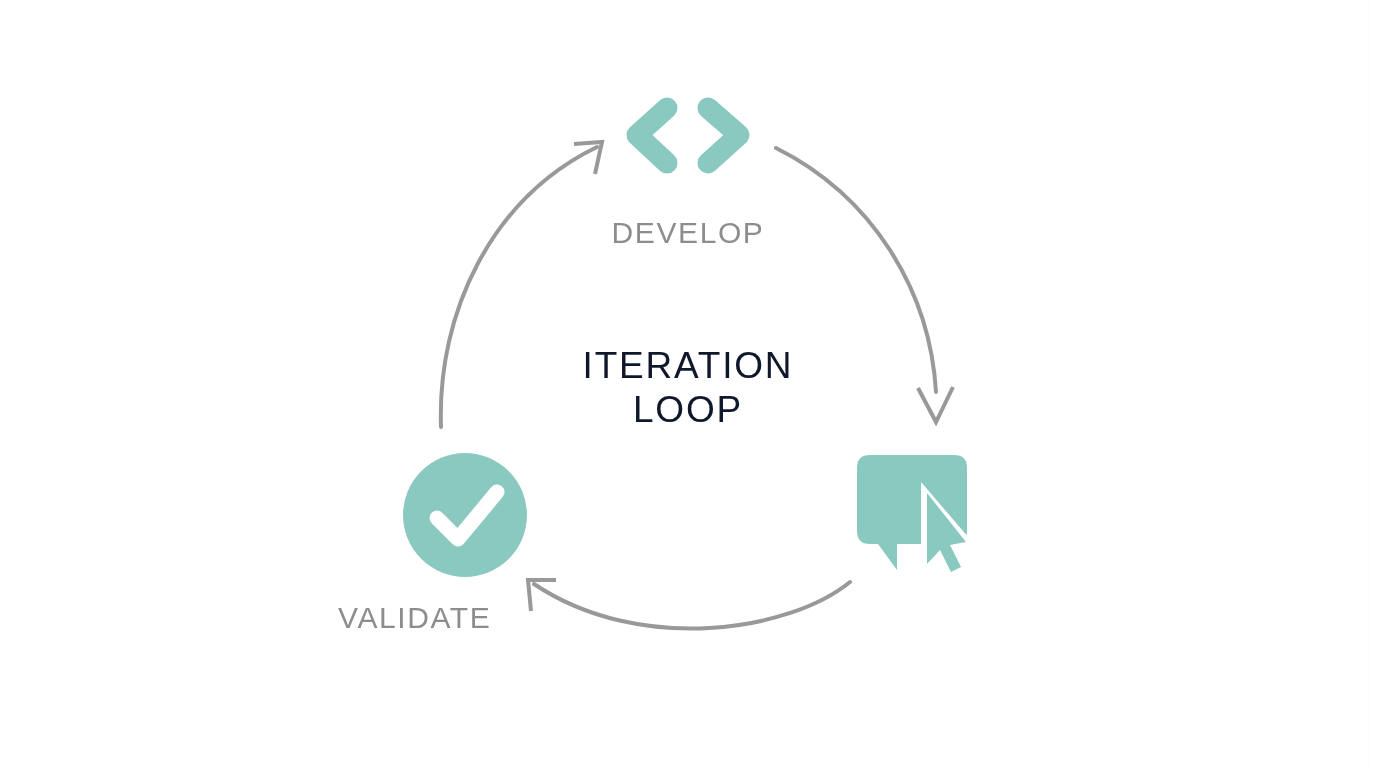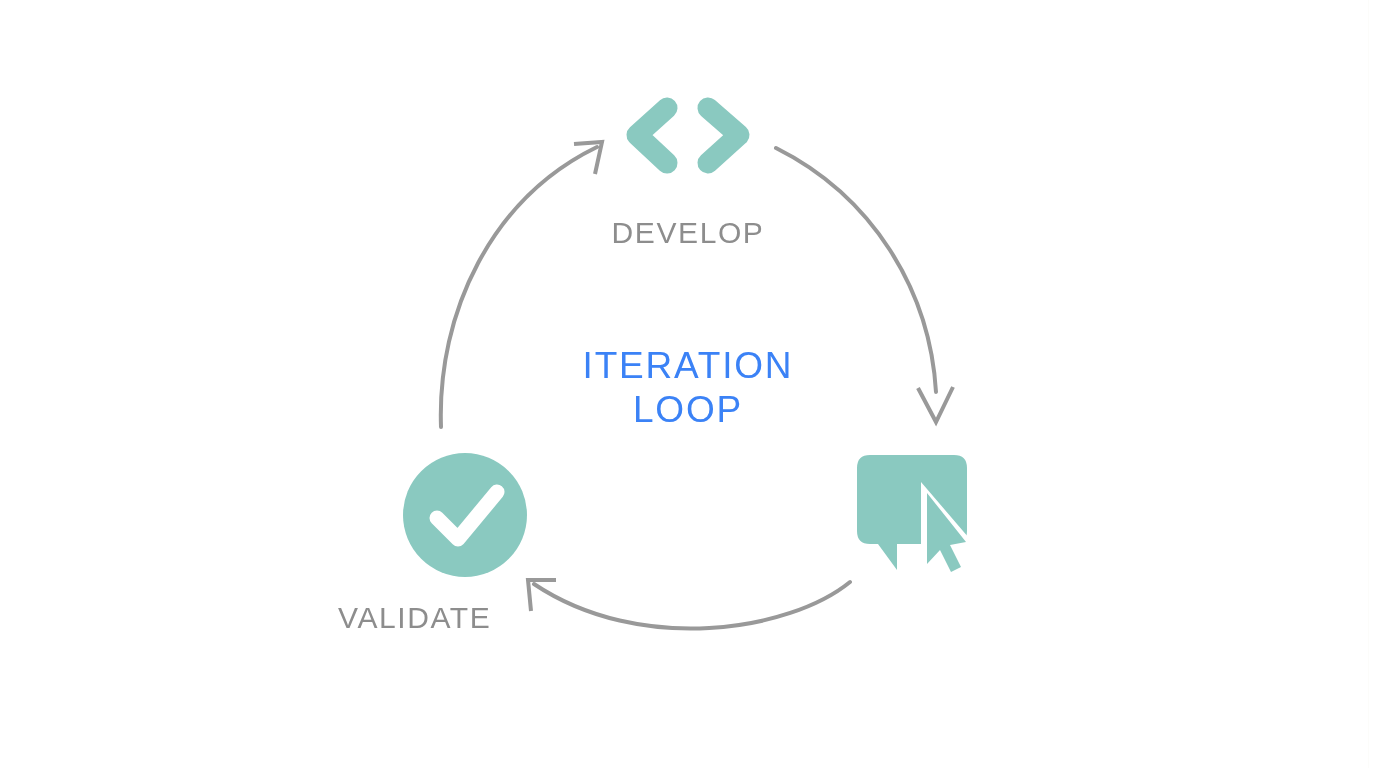--- a/index.html
+++ b/index.html
@@ -62,21 +62,21 @@
     top: 603px;
   }
 
   #center-title {
     position: absolute;
     left: 0;
     right: 0;
     top: 344px;
     margin: 0 auto;
     text-align: center;
-    color: #3b82f6;
+    color: #0f172a;
     font-family: "Liberation Sans", sans-serif;
     font-size: 37px;
     font-weight: 400;
     letter-spacing: 1.8px;
     line-height: 44px;
     white-space: pre-line;
   }
 
   
   #edge-artifact {

